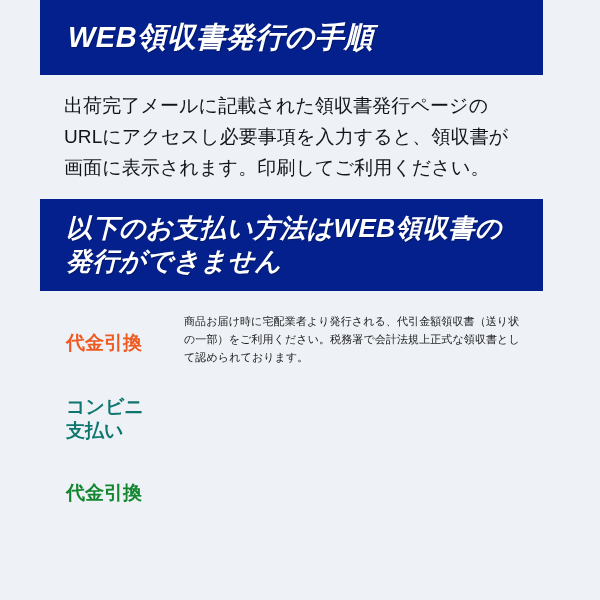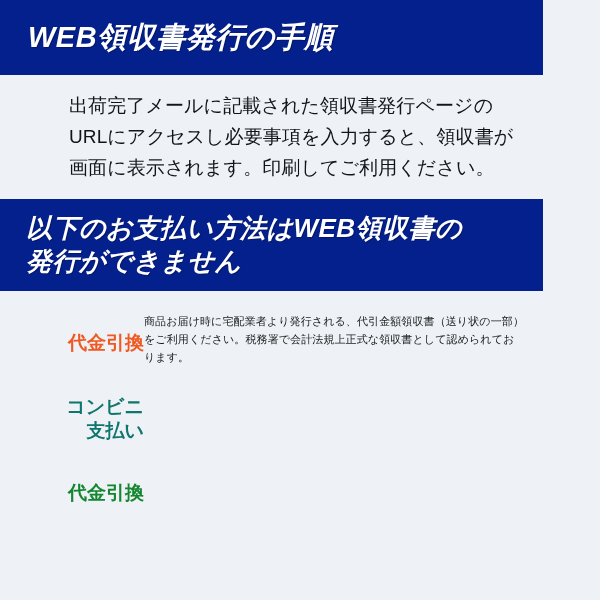--- a/index.html
+++ b/index.html
@@ -13,20 +13,21 @@
     font-family: "Liberation Sans", "DejaVu Sans", sans-serif;
     overflow: hidden;
   }
 
   .page {
     position: relative;
     width: 543px;
     height: 600px;
     background: #eef2f7;
     box-sizing: border-box;
+    padding-left: 40px;
   }
 
   
   .band {
     background: #04208c;
     color: #ffffff;
     box-sizing: border-box;
     display: flex;
     align-items: center;
   }
@@ -59,42 +60,41 @@
   }
 
   
   .intro {
     padding: 16px 22px 0 24px;
     font-size: 19px;
     line-height: 1.62;
     color: #111418;
     letter-spacing: 0.1px;
     white-space: pre-line;
-    margin-left: 45px;
   }
 
   
   .methods {
     padding: 18px 0 0 0;
   }
 
   .method-row {
     display: flex;
     align-items: flex-start;
     padding: 0 18px 0 26px;
     margin-bottom: 16px;
   }
 
   .method-label {
     flex: 0 0 118px;
     width: 118px;
     font-size: 19px;
     font-weight: bold;
     line-height: 1.28;
-    text-align: right;
+    text-align: left;
     padding-top: 22px;
     box-sizing: border-box;
     white-space: pre-line;
   }
 
   .method-row.two-line .method-label {
     padding-top: 12px;
   }
 
   .method-desc {

